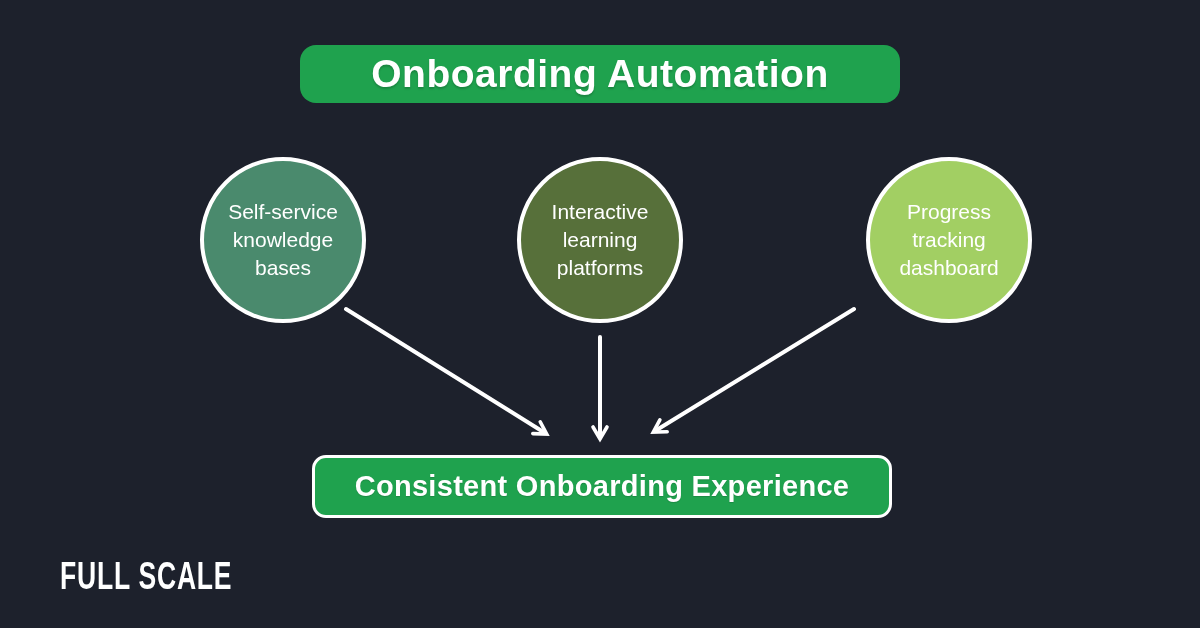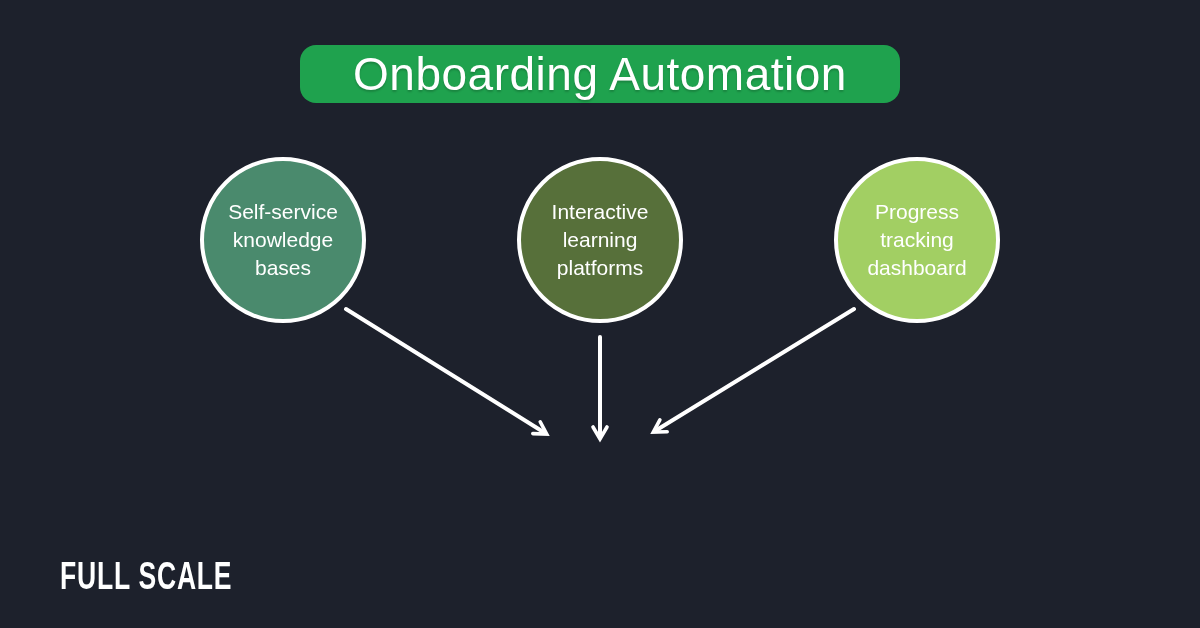--- a/index.html
+++ b/index.html
@@ -16,22 +16,22 @@
   .title-banner {
     position: absolute;
     left: 300px; top: 45px;
     width: 600px; height: 58px;
     background: #1fa24e;
     border-radius: 16px;
     display: flex; align-items: center; justify-content: center;
   }
   .title-banner .title-text {
     color: #ffffff;
-    font-size: 46px;
-    font-weight: normal;
+    font-size: 39px;
+    font-weight: bold;
     letter-spacing: 0.5px;
     text-shadow: 0 2px 2px rgba(0,0,0,0.18);
     white-space: nowrap;
   }
   .circle {
     position: absolute;
     top: 157px;
     width: 166px; height: 166px;
     box-sizing: border-box;
     border: 4px solid #ffffff;
@@ -39,21 +39,21 @@
     display: flex; align-items: center; justify-content: center;
     text-align: center;
     color: #ffffff;
     font-size: 21px;
     line-height: 28px;
     font-weight: 400;
     padding: 0 14px;
   }
   .circle-1 { left: 200px; background: #4a8a6d; }
   .circle-2 { left: 517px; background: #57703a; }
-  .circle-3 { left: 834px; background: #a2cf63; }
+  .circle-3 { left: 866px; background: #a2cf63; }
   svg.arrows {
     position: absolute; left: 0; top: 0;
     pointer-events: none;
   }
   svg.arrows line {
     stroke: #ffffff;
     stroke-width: 4;
     stroke-linecap: round;
   }
   .result-banner {
@@ -111,16 +111,19 @@
     <defs>
       <marker id="ah" markerWidth="20" markerHeight="20" refX="13" refY="10" orient="auto" markerUnits="userSpaceOnUse">
         <path d="M3 3 L15 10 L3 17" fill="none" stroke="#ffffff" stroke-width="3.6" stroke-linecap="round"></path>
       </marker>
     </defs>
     <line x1="346" y1="309" x2="545" y2="433" marker-end="url(#ah)"></line>
     <line x1="600" y1="337" x2="600" y2="437" marker-end="url(#ah)"></line>
     <line x1="854" y1="309" x2="655" y2="431" marker-end="url(#ah)"></line>
   </svg>
 
+  <div class="result-banner" style="background: rgb(31, 162, 78);">
+    <span class="result-text">Consistent Onboarding Experience</span>
+  </div>
 
   <div class="brand-logo">FULL SCALE</div>
 
 </div>
 
 </body></html>

